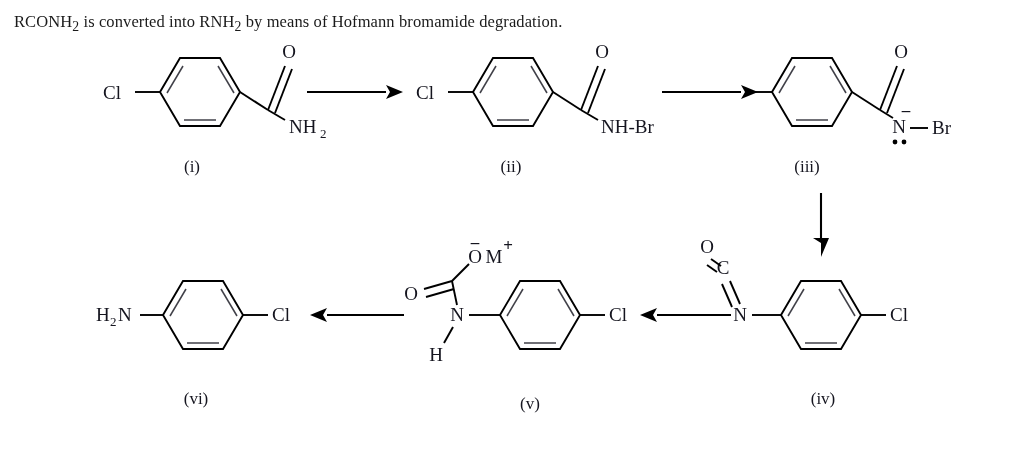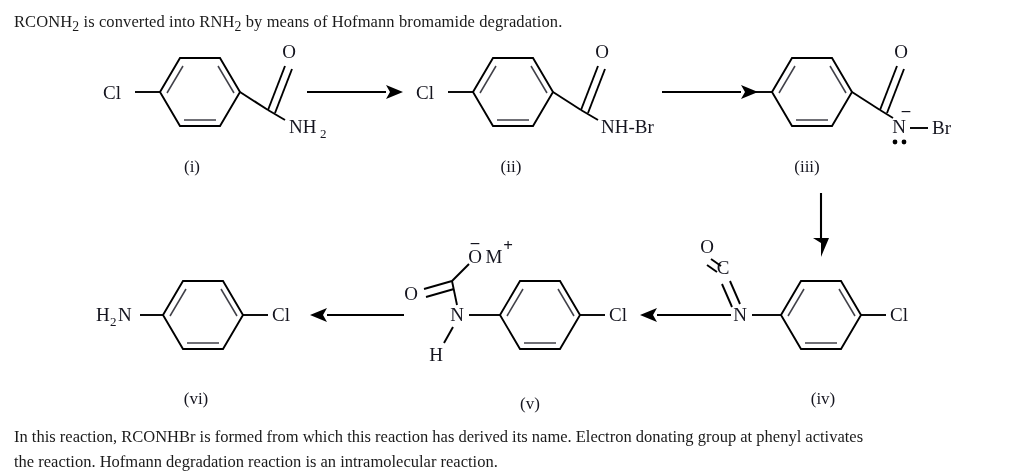--- a/index.html
+++ b/index.html
@@ -265,18 +265,14 @@
       <text class="atom-label-small" x="110" y="326" text-anchor="start">2</text>
       <text class="atom-label" x="118" y="321" text-anchor="start">N</text>
 
       <line class="bond" x1="243" y1="315" x2="268" y2="315"></line>
       <text class="atom-label" x="272" y="321" text-anchor="start">Cl</text>
       <text class="step-label" x="196" y="404" text-anchor="middle">(vi)</text>
     </g>
 
   </svg>
 
-  <div class="footer-block">
-    <div class="footer-line">In this reaction, RCONHBr is formed from which this reaction has derived its name. Electron donating group at phenyl activates</div>
-    <div class="footer-line">the reaction. Hofmann degradation reaction is an intramolecular reaction.</div>
-  </div>
 
 </div>
 
 </body></html>

